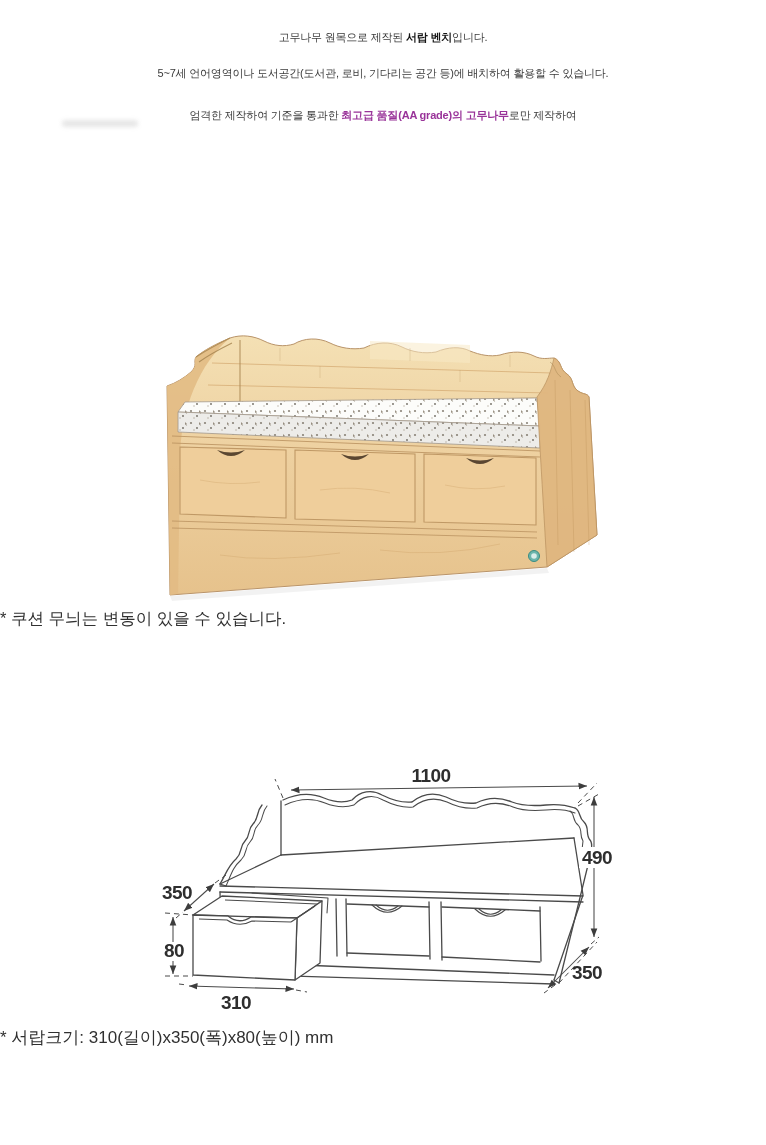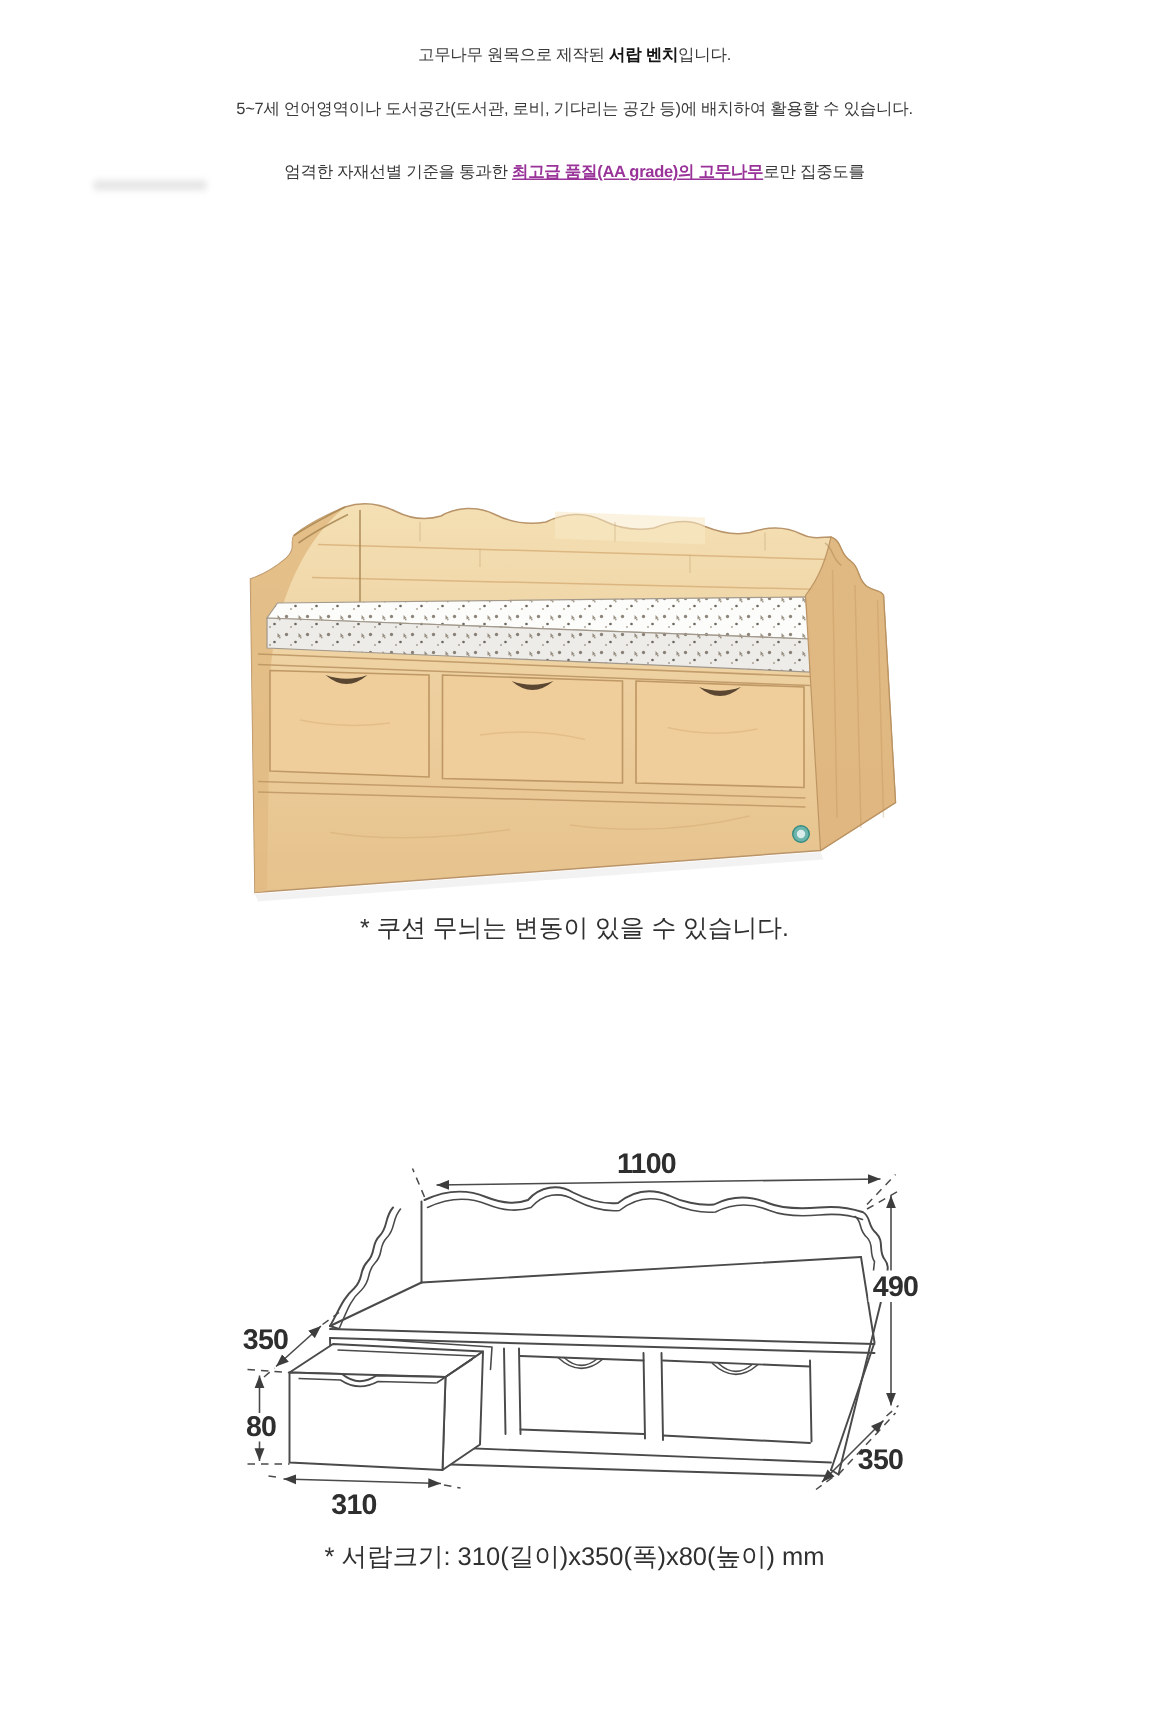--- a/index.html
+++ b/index.html
@@ -1,44 +1,44 @@
 <!DOCTYPE html>
 <html><head>
 <meta charset="utf-8">
 <style>
   html,body{margin:0;padding:0;background:#fff;}
   .page{position:relative;width:766px;height:1145px;background:#ffffff;overflow:hidden;
         font-family:"Liberation Sans","DejaVu Sans",sans-serif;color:#383838;}
   .tline{position:absolute;left:0;width:766px;text-align:center;font-size:11px;line-height:20px;
          color:#3a3a3a;letter-spacing:-0.2px;white-space:nowrap;}
   .tline .b{font-weight:bold;color:#151515;}
-  .tline .hl{font-weight:bold;color:#993399;text-decoration:underline;}
+  .tline .hl{font-weight:bold;color:#993399;}
   .smudge{position:absolute;left:62px;top:120px;width:76px;height:7px;background:#c9c9c9;
           opacity:.45;filter:blur(2px);border-radius:3px;}
-  .note{position:absolute;left:0;width:766px;text-align:center;color:#303030;}
+  .note{position:absolute;left:0;width:766px;text-align:left;color:#303030;}
   .note1{top:608px;font-size:16.5px;}
   .note2{top:1026px;font-size:17px;}
   .photo{position:absolute;left:160px;top:300px;}
   .diagram{position:absolute;left:150px;top:743px;}
   .diagram text{font-family:"Liberation Sans","DejaVu Sans",sans-serif;font-size:19px;
                 font-weight:bold;fill:#2e2e2e;letter-spacing:-0.5px;}
   .dln{stroke:#4a4a4a;stroke-width:1.3;fill:none;stroke-linecap:round;stroke-linejoin:round;}
   .dlnthin{stroke:#4a4a4a;stroke-width:1.05;fill:none;}
   .ddash{stroke:#4a4a4a;stroke-width:1;fill:none;stroke-dasharray:5 4;}
   .dwhite{fill:#ffffff;stroke:#4a4a4a;stroke-width:1.3;stroke-linejoin:round;}
 </style>
 </head>
 <body>
 
 <div class="page">
 
   <div class="tline" style="top:27px"><span>고무나무 원목으로 제작된 </span><span class="b">서랍 벤치</span><span>입니다.</span></div>
   <div class="tline" style="top:63px">5~7세 언어영역이나 도서공간(도서관, 로비, 기다리는 공간 등)에 배치하여 활용할 수 있습니다.</div>
   <div class="smudge"></div>
-  <div class="tline" style="top:105px"><span>엄격한 자재선별 기준을 통과한 </span><span class="hl">최고급 품질(AA grade)의 고무나무</span><span>로만 집중도를</span></div>
+  <div class="tline" style="top:105px"><span>엄격한 제작하여 기준을 통과한 </span><span class="hl">최고급 품질(AA grade)의 고무나무</span><span>로만 제작하여</span></div>
 
   <svg class="photo" width="450" height="302" viewBox="0 0 450 302">
     <defs>
       <linearGradient id="wg" x1="0" y1="0" x2="0" y2="1">
         <stop offset="0" stop-color="#f4e0b4"></stop>
           <stop offset="0.5" stop-color="#edcf9e"></stop>
           <stop offset="1" stop-color="#e6c28c"></stop>
       </linearGradient>
       <pattern id="spk" width="14" height="12" patternUnits="userSpaceOnUse">
         <rect width="14" height="12" fill="#fcfcfa"></rect>

